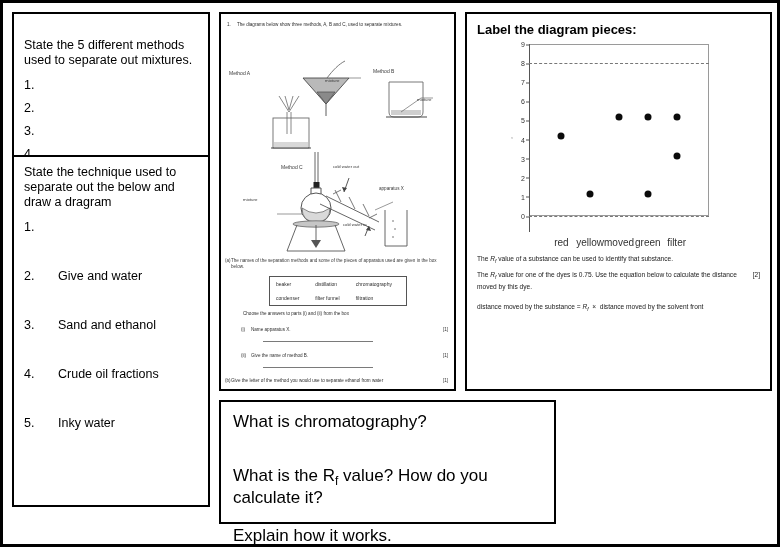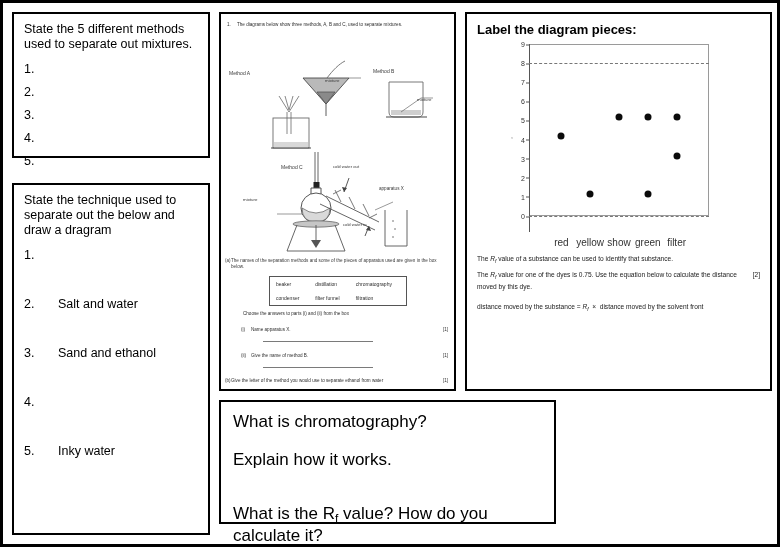--- a/index.html
+++ b/index.html
@@ -25,24 +25,24 @@
   .box {
     position: absolute;
     background: #ffffff;
     border: 2px solid #000000;
     box-sizing: border-box;
   }
 
   
   #box-methods {
     left: 9px;  top: 9px;  width: 198px; height: 146px;
-    padding: 8px 10px;
+    padding: 24px 10px;
   }
   #box-techniques {
-    left: 9px;  top: 180px; width: 198px; height: 352px;
+    left: 9px;  top: 152px; width: 198px; height: 352px;
     padding: 8px 10px;
   }
 
   .q-title {
     font-size: 12.5px;
     line-height: 15px;
     font-weight: normal;
     margin: 0 0 10px 0;
   }
   .num-list {
@@ -286,28 +286,29 @@
   </div>
 
   <div class="box" id="box-techniques">
     <p class="q-title">State the technique used to separate out the below and draw a dragram</p>
     <ul class="num-list">
       <li>
           <span class="n">1.</span>
         </li>
       <li>
           <span class="n">2.</span>
-          <span class="t">Salt and water</span>
+          <span class="t">Give and water</span>
         </li>
       <li>
           <span class="n">3.</span>
           <span class="t">Sand and ethanol</span>
         </li>
       <li>
           <span class="n">4.</span>
+          <span class="t">Crude oil fractions</span>
         </li>
       <li>
           <span class="n">5.</span>
           <span class="t">Inky water</span>
         </li>
     </ul>
   </div>
 
   <div class="box" id="box-exam">
     <div class="exam-inner">
@@ -452,38 +453,38 @@
       <div class="pt" style="left:18%;  bottom:95.6px;"></div>
       <div class="pt" style="left:34%;  bottom:38.2px;"></div>
       <div class="pt" style="left:50%;  bottom:114.7px;"></div>
       <div class="pt" style="left:66%;  bottom:114.7px;"></div>
       <div class="pt" style="left:66%;  bottom:38.2px;"></div>
       <div class="pt" style="left:82%;  bottom:114.7px;"></div>
       <div class="pt" style="left:82%;  bottom:76.4px;"></div>
 
       <span class="xtick" style="left:18%;">red</span>
       <span class="xtick" style="left:34%;text-align:right;">yellow</span>
-      <span class="xtick" style="left:50%;">show</span>
+      <span class="xtick" style="left:50%;">moved</span>
       <span class="xtick" style="left:66%;">green</span>
       <span class="xtick" style="left:82%;">filter</span>
     </div>
 
     <div class="chart-text" id="ctext1">
       The <span class="rf">R<sub>f</sub></span> value of a substance can be used to identify that substance.
     </div>
     <div class="chart-text" id="ctext2">
       <span class="mk">[2]</span>
       The <span class="rf">R<sub>f</sub></span> value for one of the dyes is 0.75. Use the equation below to calculate the distance moved by this dye.
     </div>
     <div class="chart-text" id="ctext3">
       distance moved by the substance = <span class="rf">R<sub>f</sub></span> &nbsp;×&nbsp; distance moved by the solvent front
     </div>
   </div>
 
   <div class="box" id="box-chroma">
     <p class="bq">What is chromatography?</p>
-    <p class="bq">Explain how it works.</p>
     <p class="bq" id="bq3">
       <span>What is the R</span><sub>f</sub><span> value? How do you calculate it?</span>
     </p>
+    <p class="bq">Explain how it works.</p>
   </div>
 
 </div>
 
 </body></html>

